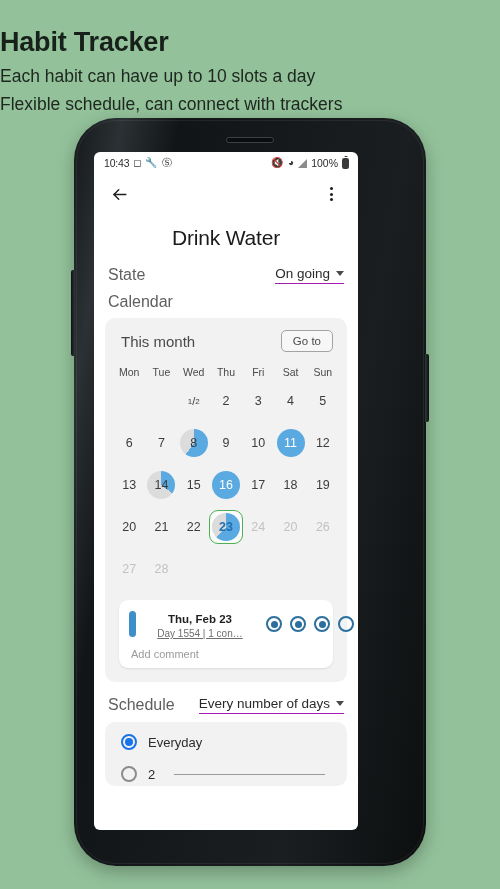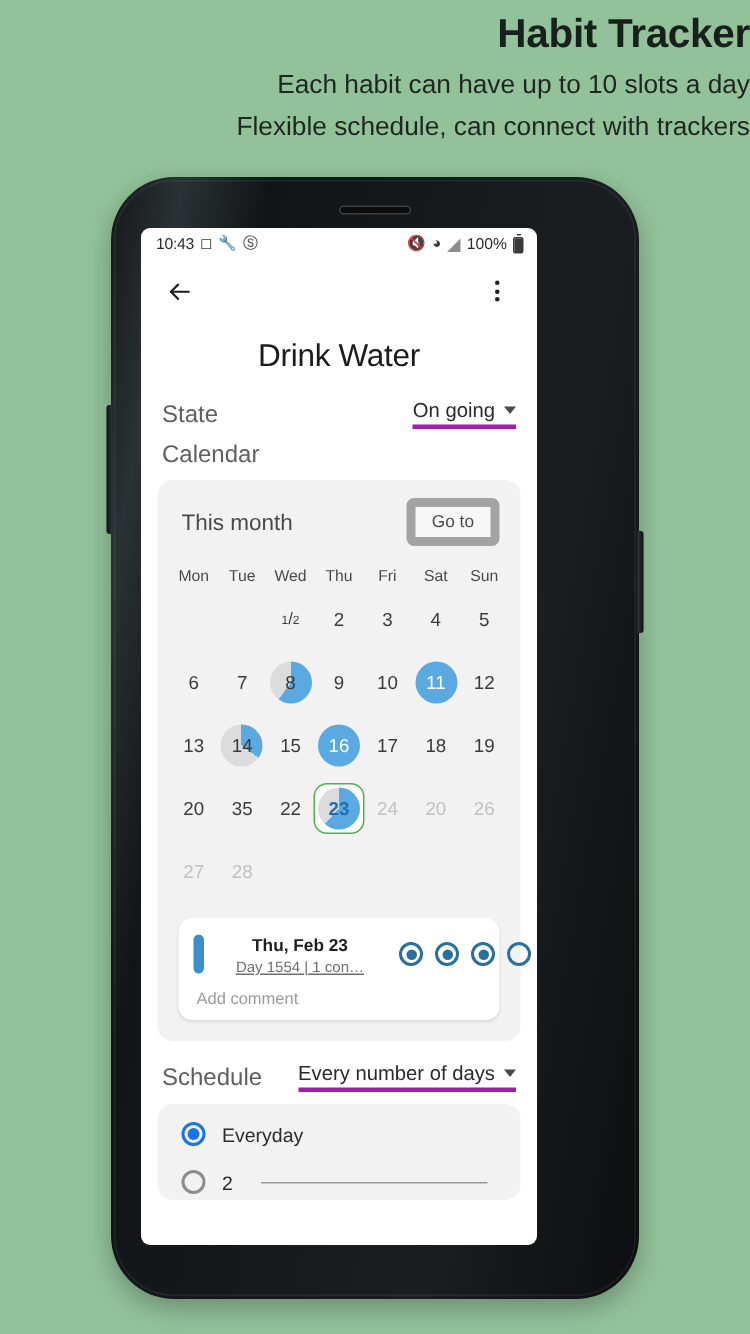--- a/index.html
+++ b/index.html
@@ -8,22 +8,22 @@
     width: 500px;
     height: 889px;
     background: #93c29a;
     font-family: "Liberation Sans", sans-serif;
     overflow: hidden;
     position: relative;
   }
 
   
   .promo {
-    text-align: right;
-    padding-top: 4px;
+    text-align: left;
+    padding-top: 24px;
   }
   .promo-title {
     font-size: 27px;
     font-weight: bold;
     color: #17201a;
     letter-spacing: -0.2px;
     line-height: 36px;
   }
   .promo-sub {
     font-size: 17.5px;
@@ -154,21 +154,21 @@
     margin-bottom: 9px;
   }
   .row-label {
     font-size: 16px;
     color: #5f5f5f;
   }
   .dropdown {
     display: flex;
     align-items: center;
     gap: 6px;
-    border-bottom: 3px solid #a21caf;
+    border-bottom: 1px solid #a21caf;
     padding-bottom: 2px;
     cursor: pointer;
   }
   .dropdown-text { font-size: 13.5px; color: #2a2a2a; }
   .caret {
     width: 0; height: 0;
     border-left: 4.5px solid transparent;
     border-right: 4.5px solid transparent;
     border-top: 5px solid #4a4a4a;
   }
@@ -185,21 +185,21 @@
     display: flex;
     align-items: center;
     justify-content: space-between;
     padding: 0 6px 0 8px;
     margin-bottom: 14px;
   }
   .cal-title { font-size: 15px; color: #4a4a4a; }
   .goto-btn {
     font-size: 11.5px;
     color: #4a4a4a;
-    border: 6px solid #a3a3a3;
+    border: 1px solid #a3a3a3;
     border-radius: 5px;
     padding: 4px 11px;
     background: #f7f7f7;
     cursor: pointer;
   }
 
   .cal-grid {
     display: grid;
     grid-template-columns: repeat(7, 1fr);
     row-gap: 0;
@@ -477,21 +477,21 @@
           <div class="cell">
             <span class="cell-num">18</span>
           </div>
           <div class="cell">
             <span class="cell-num">19</span>
           </div>
           <div class="cell">
             <span class="cell-num">20</span>
           </div>
           <div class="cell">
-            <span class="cell-num">35</span>
+            <span class="cell-num">21</span>
           </div>
           <div class="cell">
             <span class="cell-num">22</span>
           </div>
           <div class="cell today">
             <div class="today-box"></div>
             <div class="pie" style="background: conic-gradient(rgb(90, 169, 224) 0deg, rgb(90, 169, 224) 223deg, rgb(220, 220, 220) 223deg, rgb(220, 220, 220) 360deg);"></div>
             <span class="cell-num">23</span>
           </div>
           <div class="cell muted">

